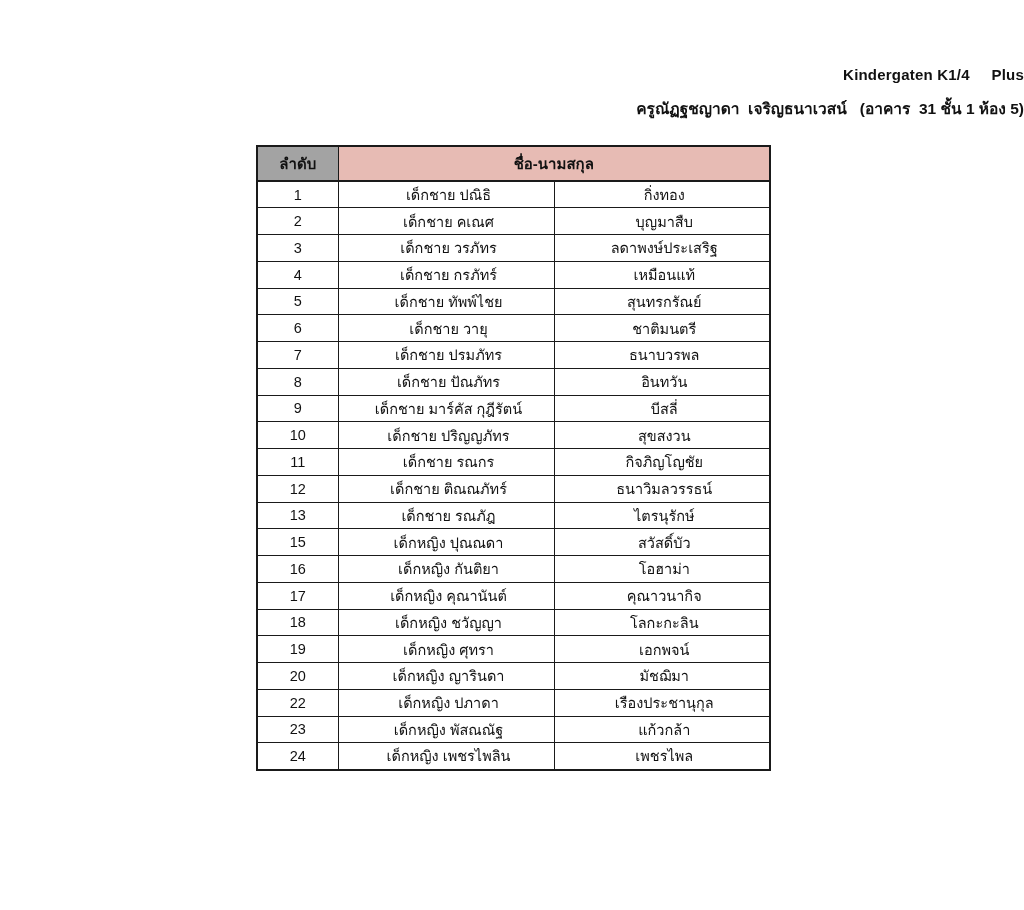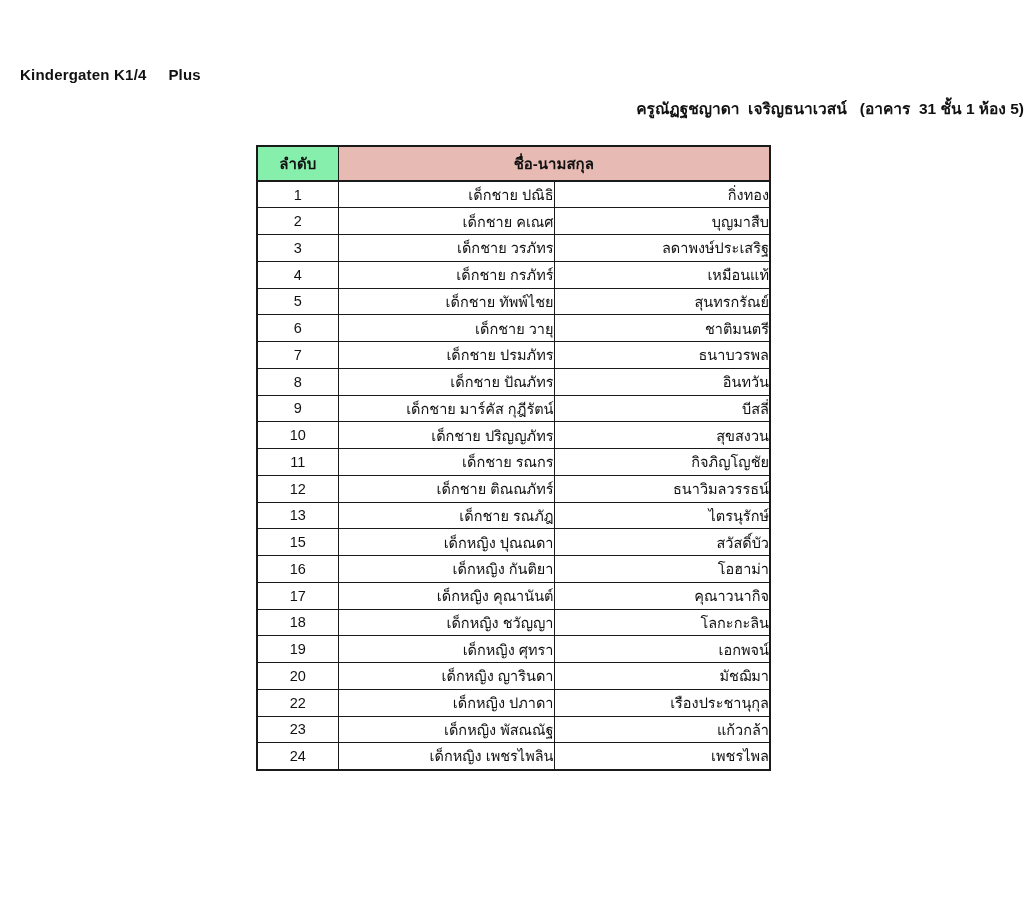--- a/index.html
+++ b/index.html
@@ -11,26 +11,25 @@
     overflow: hidden;
   }
   .page {
     position: relative;
     width: 1024px; height: 910px;
     background: #ffffff;
   }
   .doc-title {
     position: absolute;
     top: 66px; left: 0; width: 100%;
-    text-align: left;
+    text-align: right;
     font-size: 15px;
     font-weight: bold;
     white-space: pre;
     letter-spacing: 0.2px;
-    padding-left: 20px;
   }
   .doc-subtitle {
     position: absolute;
     top: 96px; left: 0; width: 100%;
     text-align: right;
     font-size: 15.5px;
     font-weight: bold;
     white-space: pre;
   }
   table.roster {
@@ -59,40 +58,40 @@
     text-align: center;
     vertical-align: middle;
     border-bottom-width: 2px;
   }
   table.roster tbody td {
     height: 26.75px;
     vertical-align: middle;
     background: #ffffff;
   }
   td.cell-index { text-align: center; }
-  td.cell-first, td.cell-last { text-align: right; padding-left: 5px; }
+  td.cell-first, td.cell-last { text-align: center; padding-left: 5px; }
 </style>
 </head>
 <body>
 
 <div class="page">
 
   <div class="doc-title">Kindergaten K1/4     Plus</div>
 
   <div class="doc-subtitle">ครูณัฏฐชญาดา  เจริญธนาเวสน์   (อาคาร  31 ชั้น 1 ห้อง 5)</div>
 
   <table class="roster">
     <colgroup>
       <col class="c-index">
       <col class="c-first">
       <col class="c-last">
     </colgroup>
     <thead>
       <tr>
-        <th style="background: #86efac;">ลำดับ</th>
+        <th style="background: #a3a3a3;">ลำดับ</th>
         <th colspan="2" style="background: rgb(231, 187, 180);">ชื่อ-นามสกุล</th>
       </tr>
     </thead>
     <tbody>
         <tr>
           <td class="cell-index">1</td>
           <td class="cell-first">เด็กชาย ปณิธิ</td>
           <td class="cell-last">กิ่งทอง</td>
         </tr>
         <tr>

